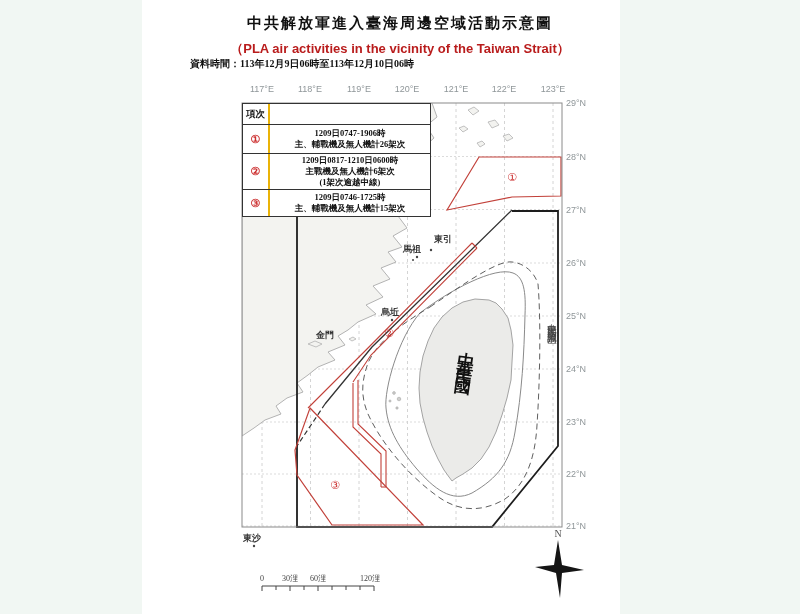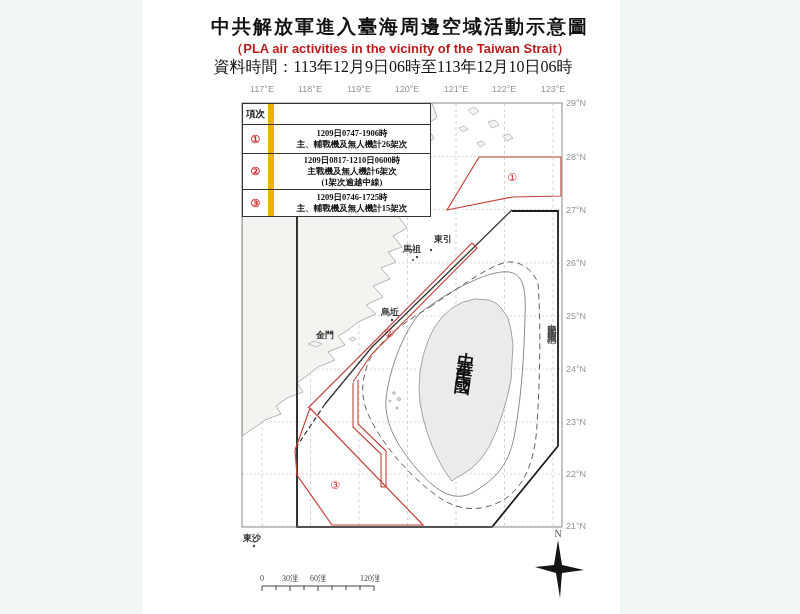--- a/index.html
+++ b/index.html
@@ -7,42 +7,42 @@
     width:800px;height:614px;position:relative;overflow:hidden;
     background:#f1f7f3;
     font-family:"Liberation Serif","DejaVu Serif",serif;
   }
   #panel{
     position:absolute;left:142px;top:0;width:478px;height:614px;
     background:#ffffff;
   }
   .title{
     position:absolute;left:150px;top:14px;width:500px;
-    text-align:center;font-size:19px;font-weight:bold;color:#111;
+    text-align:center;font-size:15px;font-weight:bold;color:#111;
     letter-spacing:2px;
   }
   .subtitle{
     position:absolute;left:150px;top:40px;width:500px;
     text-align:center;font-size:13px;font-weight:bold;color:#b91c1c;
     font-family:"Liberation Sans","DejaVu Sans",sans-serif;
   }
   .datatime{
     position:absolute;left:190px;top:57px;width:406px;
-    text-align:center;font-size:16px;font-weight:normal;color:#111;
+    text-align:left;font-size:10px;font-weight:bold;color:#111;
   }
   
   #legend{
     position:absolute;left:242px;top:103px;width:187px;
     background:#fff;border:1px solid #333;
     font-size:8.5px;font-weight:bold;color:#111;
   }
   #legend .row{display:flex;border-top:1px solid #333;}
   #legend .row.header{border-top:none;}
   #legend .numcell{
-    width:25px;border-right:6px solid #eab308;display:flex;
+    width:25px;border-right:2px solid #eab308;display:flex;
     align-items:center;justify-content:center;flex:none;
   }
   #legend .numcell.red{color:#cc2f2f;font-size:11px;}
   #legend .content{
     flex:1;display:flex;flex-direction:column;align-items:center;
     justify-content:center;line-height:1.3;
     padding:2px 0;
   }
   #legend .header{height:20px;}
   #legend .header .numcell,#legend .header .hcell{

